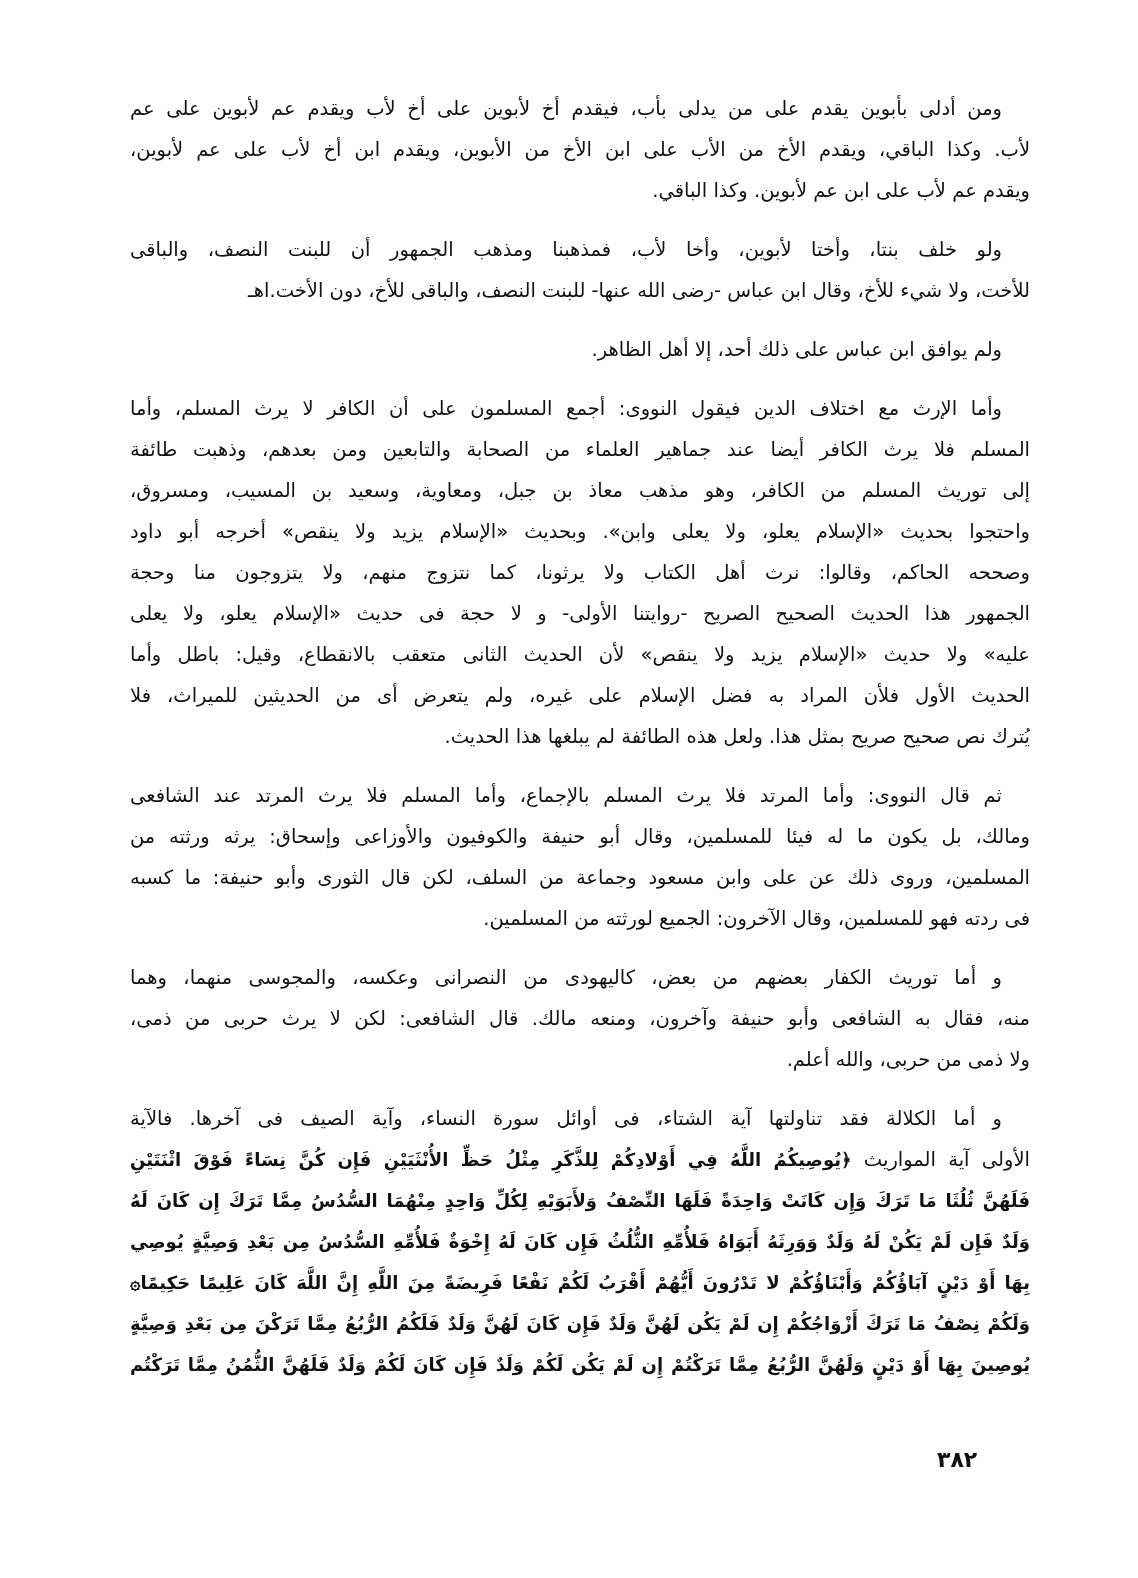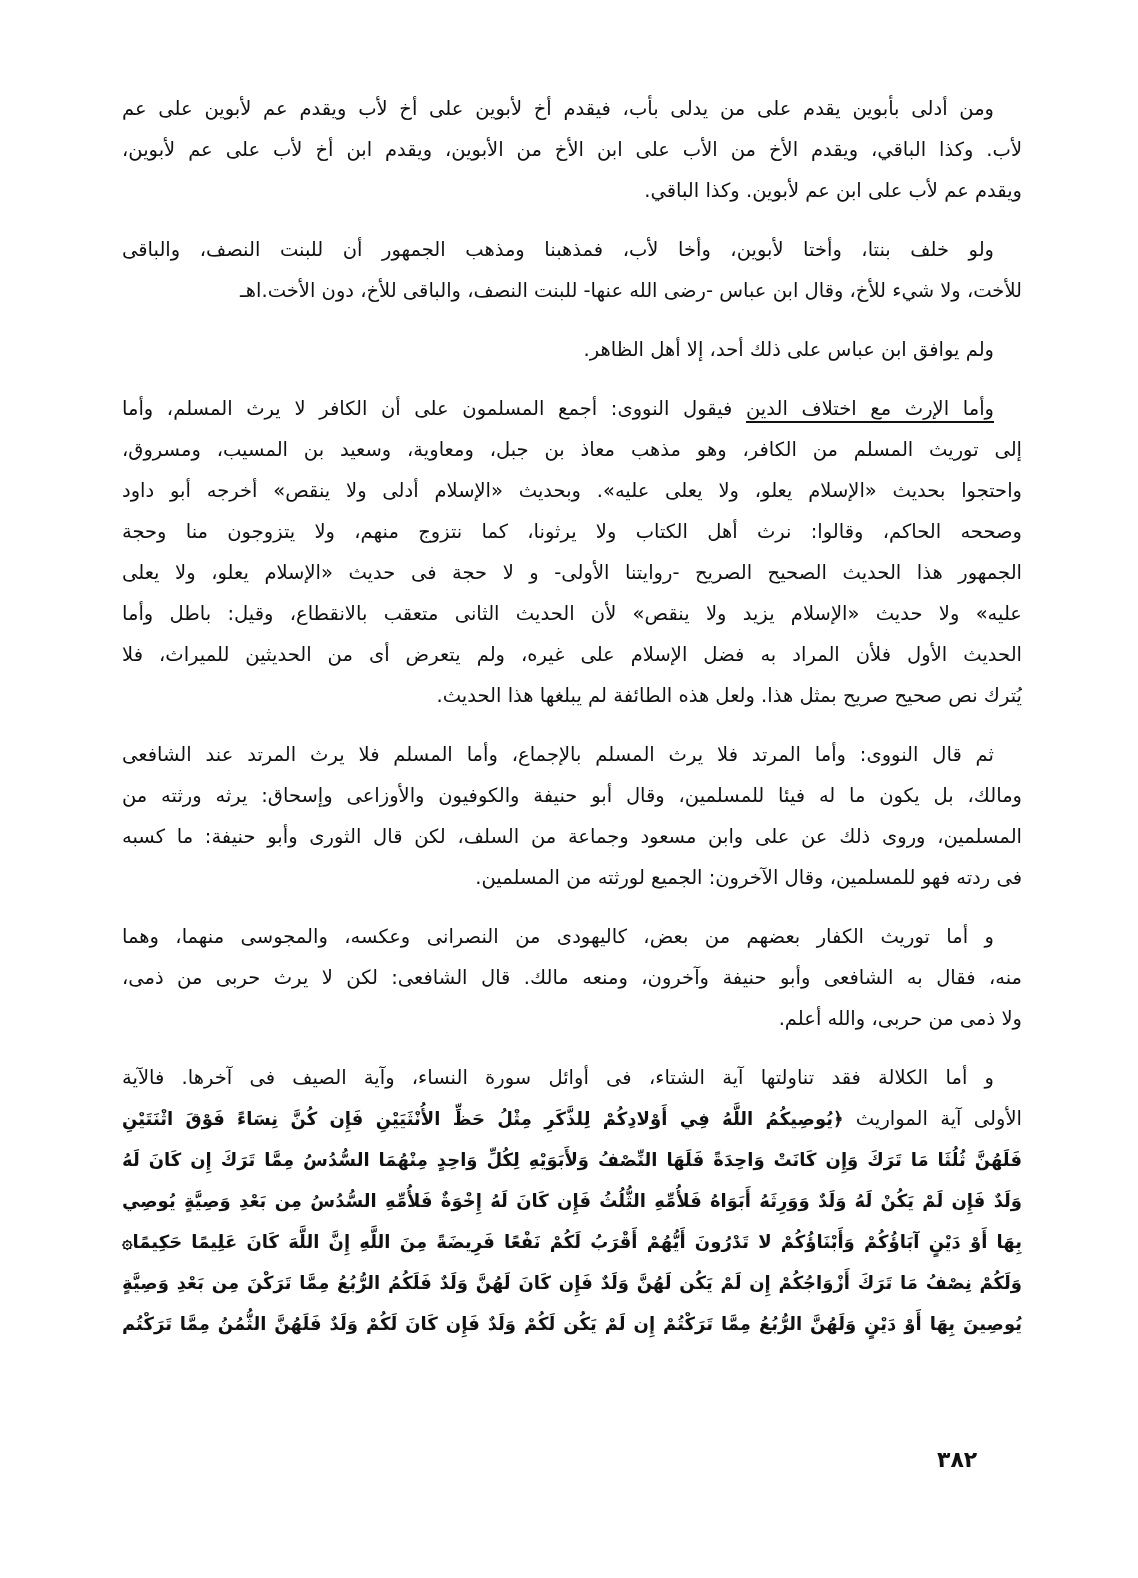--- a/index.html
+++ b/index.html
@@ -2,35 +2,35 @@
 <html><head>
 <meta charset="utf-8">
 <style>
   html, body { margin: 0; padding: 0; background: #ffffff; }
   body {
     width: 1138px; height: 1578px; position: relative; overflow: hidden;
     font-family: "DejaVu Sans", "Liberation Sans", sans-serif;
     color: #111111;
   }
   .page {
-    position: absolute; left: 122px; top: 88px; width: 900px;
+    position: absolute; left: 130px; top: 88px; width: 900px;
     direction: rtl; text-align: justify;
   }
   .para {
     margin: 0 0 18px 0;
     font-size: 19.5px; line-height: 41px;
     text-indent: 28px;
     text-align-last: right;
   }
   .para.tight { margin-bottom: 8px; }
   .line { display: block; text-align: justify; text-align-last: justify; white-space: nowrap; overflow: hidden; }
   .line.last { text-align-last: right; }
   .line.first { padding-right: 28px; }
   .para.lines { text-indent: 0; }
-  .underline { text-decoration: underline; text-underline-offset: 6px; text-decoration-thickness: 1.5px; }
+  .underline { text-underline-offset: 6px; text-decoration-thickness: 1.5px; }
   .quran { font-weight: bold; font-size: 18px; }
   .page-number {
     position: absolute; left: 937px; top: 1447px;
     font-size: 22px; font-weight: bold; direction: rtl;
     font-family: "DejaVu Sans", sans-serif;
   }
 </style>
 </head>
 <body>
 
@@ -46,22 +46,23 @@
     <span class="line first">ولو خلف بنتا، وأختا لأبوين، وأخا لأب، فمذهبنا ومذهب الجمهور أن للبنت النصف، والباقى</span>
     <span class="line last">للأخت، ولا شيء للأخ، وقال ابن عباس -رضى الله عنها- للبنت النصف، والباقى للأخ، دون الأخت.اهـ</span>
   </p>
 
   <p class="para lines">
     <span class="line first last">ولم يوافق ابن عباس على ذلك أحد، إلا أهل الظاهر.</span>
   </p>
 
   <p class="para lines">
     <span class="line first"><span class="underline">وأما الإرث مع اختلاف الدين</span><span> فيقول النووى: أجمع المسلمون على أن الكافر لا يرث المسلم، وأما</span></span>
+    <span class="line">المسلم فلا يرث الكافر أيضا عند جماهير العلماء من الصحابة والتابعين ومن بعدهم، وذهبت طائفة</span>
     <span class="line">إلى توريث المسلم من الكافر، وهو مذهب معاذ بن جبل، ومعاوية، وسعيد بن المسيب، ومسروق،</span>
-    <span class="line">واحتجوا بحديث «الإسلام يعلو، ولا يعلى عليه». وبحديث «الإسلام أدلى ولا ينقص» أخرجه أبو داود</span>
+    <span class="line">واحتجوا بحديث «الإسلام يعلو، ولا يعلى وابن». وبحديث «الإسلام يزيد ولا ينقص» أخرجه أبو داود</span>
     <span class="line">وصححه الحاكم، وقالوا: نرث أهل الكتاب ولا يرثونا، كما نتزوج منهم، ولا يتزوجون منا وحجة</span>
     <span class="line">الجمهور هذا الحديث الصحيح الصريح -روايتنا الأولى- و لا حجة فى حديث «الإسلام يعلو، ولا يعلى</span>
     <span class="line">عليه» ولا حديث «الإسلام يزيد ولا ينقص» لأن الحديث الثانى متعقب بالانقطاع، وقيل: باطل وأما</span>
     <span class="line">الحديث الأول فلأن المراد به فضل الإسلام على غيره، ولم يتعرض أى من الحديثين للميراث، فلا</span>
     <span class="line last">يُترك نص صحيح صريح بمثل هذا. ولعل هذه الطائفة لم يبلغها هذا الحديث.</span>
   </p>
 
   <p class="para lines">
     <span class="line first">ثم قال النووى: وأما المرتد فلا يرث المسلم بالإجماع، وأما المسلم فلا يرث المرتد عند الشافعى</span>
     <span class="line">ومالك، بل يكون ما له فيئا للمسلمين، وقال أبو حنيفة والكوفيون والأوزاعى وإسحاق: يرثه ورثته من</span>

